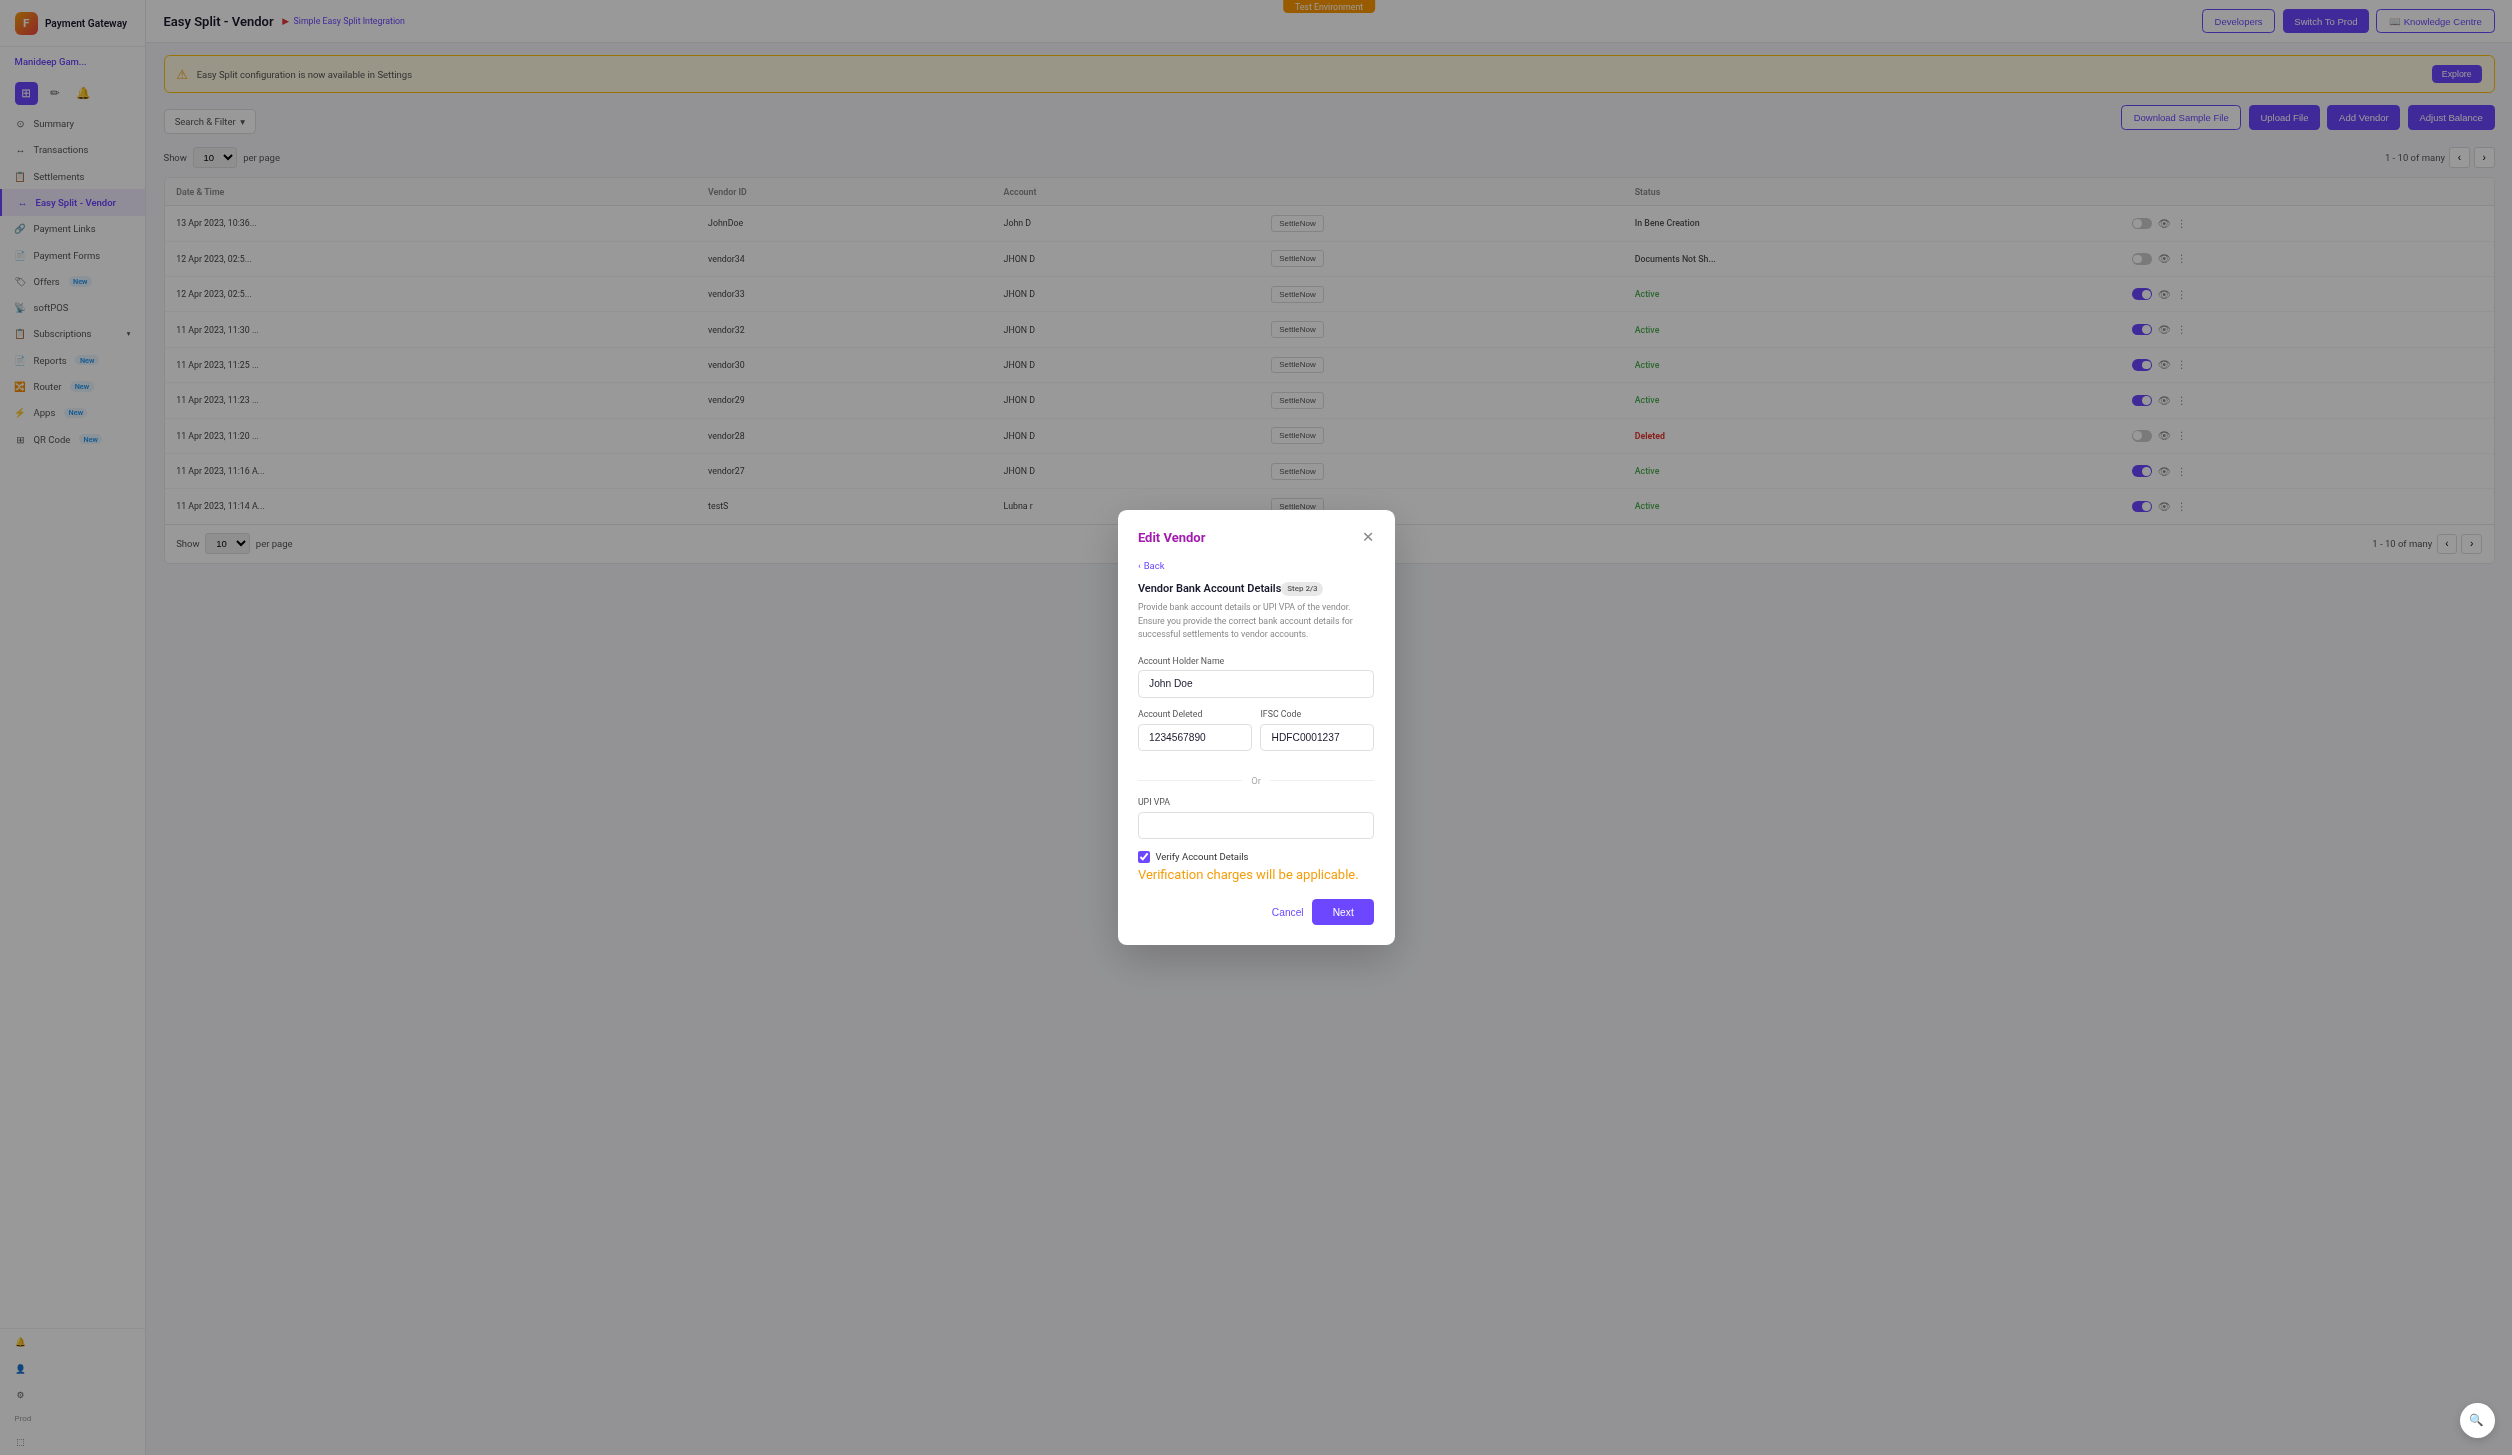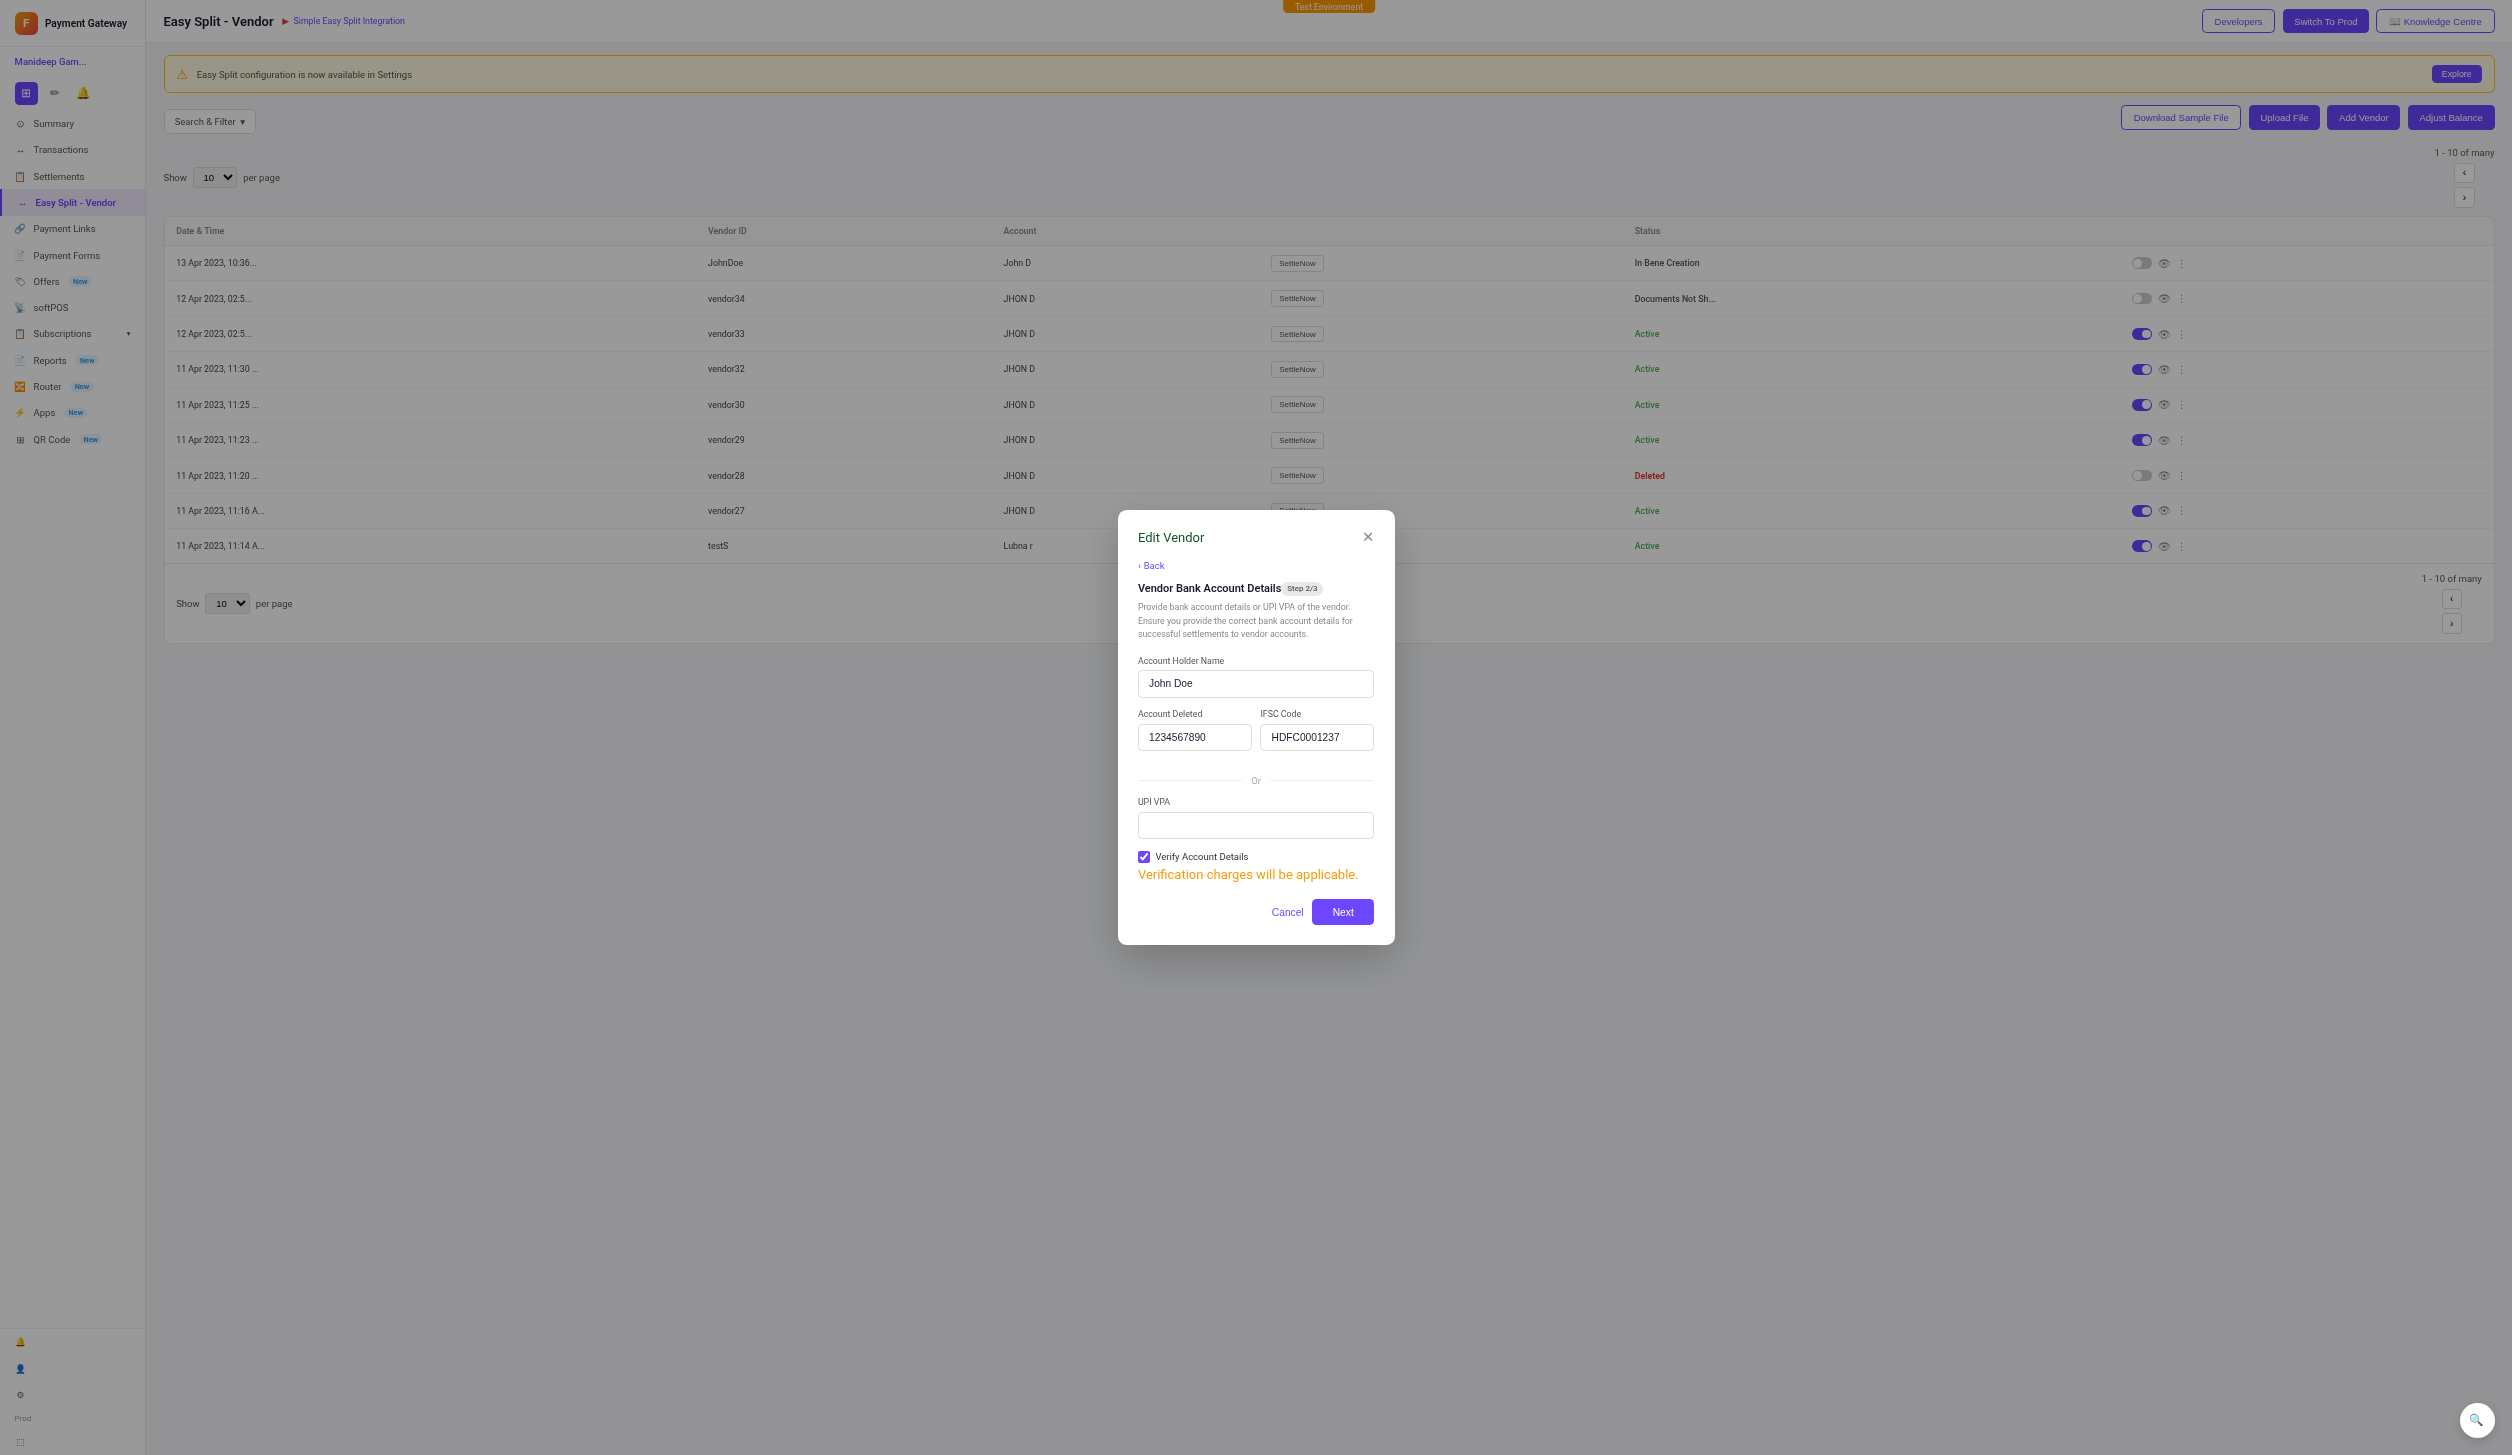--- a/index.html
+++ b/index.html
@@ -49,21 +49,21 @@
     .alert-bar { background: #fff8e1; border: 0.7px solid #ffc107; border-radius: 5.8px; padding: 8.8px 11.7px; display: flex; align-items: center; gap: 8.8px; margin-bottom: 11.7px; }
     .alert-icon { color: #f59e0b; font-size: 13px; }
     .alert-text { font-size: 9.5px; color: #555; flex: 1; }
     .btn-explore { background: #6c47ff; color: white; padding: 4.4px 10.2px; border-radius: 4.4px; border: none; cursor: pointer; font-size: 8.8px; }
 
     
     .table-controls { display: flex; align-items: center; justify-content: space-between; margin-bottom: 8.8px; }
     .filter-btn { display: flex; align-items: center; gap: 4.4px; padding: 5.8px 10.2px; border: 0.7px solid #ddd; border-radius: 4.4px; background: white; cursor: pointer; font-size: 9.5px; color: #555; }
     .per-page { display: flex; align-items: center; gap: 5.8px; font-size: 9.5px; color: #555; }
     .per-page select { border: 0.7px solid #ddd; border-radius: 2.9px; padding: 2.9px 5.8px; font-size: 9.5px; }
-    .pagination { display: flex; align-items: center; gap: 4.4px; font-size: 9.5px; color: #555; flex-direction: column; }
+    .pagination { display: flex; align-items: center; gap: 4.4px; font-size: 9.5px; color: #555; }
     .pagination-btn { width: 20.4px; height: 20.4px; border: 0.7px solid #ddd; border-radius: 2.9px; background: white; cursor: pointer; display: flex; align-items: center; justify-content: center; font-size: 10.2px; }
 
     
     .table-wrap { background: white; border-radius: 5.8px; overflow: hidden; border: 0.7px solid #e8e8e8; }
     table { width: 100%; border-collapse: collapse; }
     thead th { background: #fafafa; padding: 8.8px 11.7px; text-align: left; font-size: 8.8px; font-weight: 600; color: #888; border-bottom: 0.7px solid #e8e8e8; white-space: nowrap; }
     tbody td { padding: 8.8px 11.7px; font-size: 8.8px; color: #444; border-bottom: 0.7px solid #f5f5f5; }
     tbody tr:last-child td { border-bottom: none; }
 
     .settle-btn { background: white; border: 0.7px solid #ddd; border-radius: 2.9px; padding: 2.9px 7.3px; font-size: 8px; cursor: pointer; color: #555; }
@@ -83,21 +83,21 @@
     
     .table-footer { display: flex; align-items: center; justify-content: space-between; padding: 8.8px 11.7px; background: white; border-top: 0.7px solid #e8e8e8; }
 
     
     .action-btns { display: flex; gap: 7.3px; margin-bottom: 8.8px; justify-content: flex-end; padding-left: 8px; }
 
     
     .modal-overlay { position: fixed; inset: 0; background: rgba(0,0,0,0.4); z-index: 100; display: flex; align-items: center; justify-content: center; }
     .modal { background: white; border-radius: 8.8px; width: 277px; max-width: 95vw; padding: 20.4px; position: relative; box-shadow: 0 14.6px 44px rgba(0,0,0,0.2); }
     .modal-header { display: flex; align-items: center; justify-content: space-between; margin-bottom: 14.6px; }
-    .modal-title { font-size: 13px; font-weight: 400; color: #14532d; }
+    .modal-title { font-size: 13px; font-weight: 700; color: #a21caf; }
     .modal-close { background: none; border: none; cursor: pointer; font-size: 14.6px; color: #888; line-height: 1; }
 
     .modal-back { display: flex; align-items: center; gap: 2.9px; color: #6c47ff; font-size: 9.5px; cursor: pointer; margin-bottom: 11.7px; }
 
     .step-badge { background: #e8e8e8; color: #555; font-size: 8px; padding: 2.2px 5.8px; border-radius: 7.3px; font-weight: 500; }
 
     .section-title-row { display: flex; align-items: center; justify-content: flex-start; margin-bottom: 5.8px; }
     .section-title { font-size: 11px; font-weight: 600; color: #1a1a2e; }
     .section-desc { font-size: 8.8px; color: #888; line-height: 1.5; margin-bottom: 14.6px; }
 

